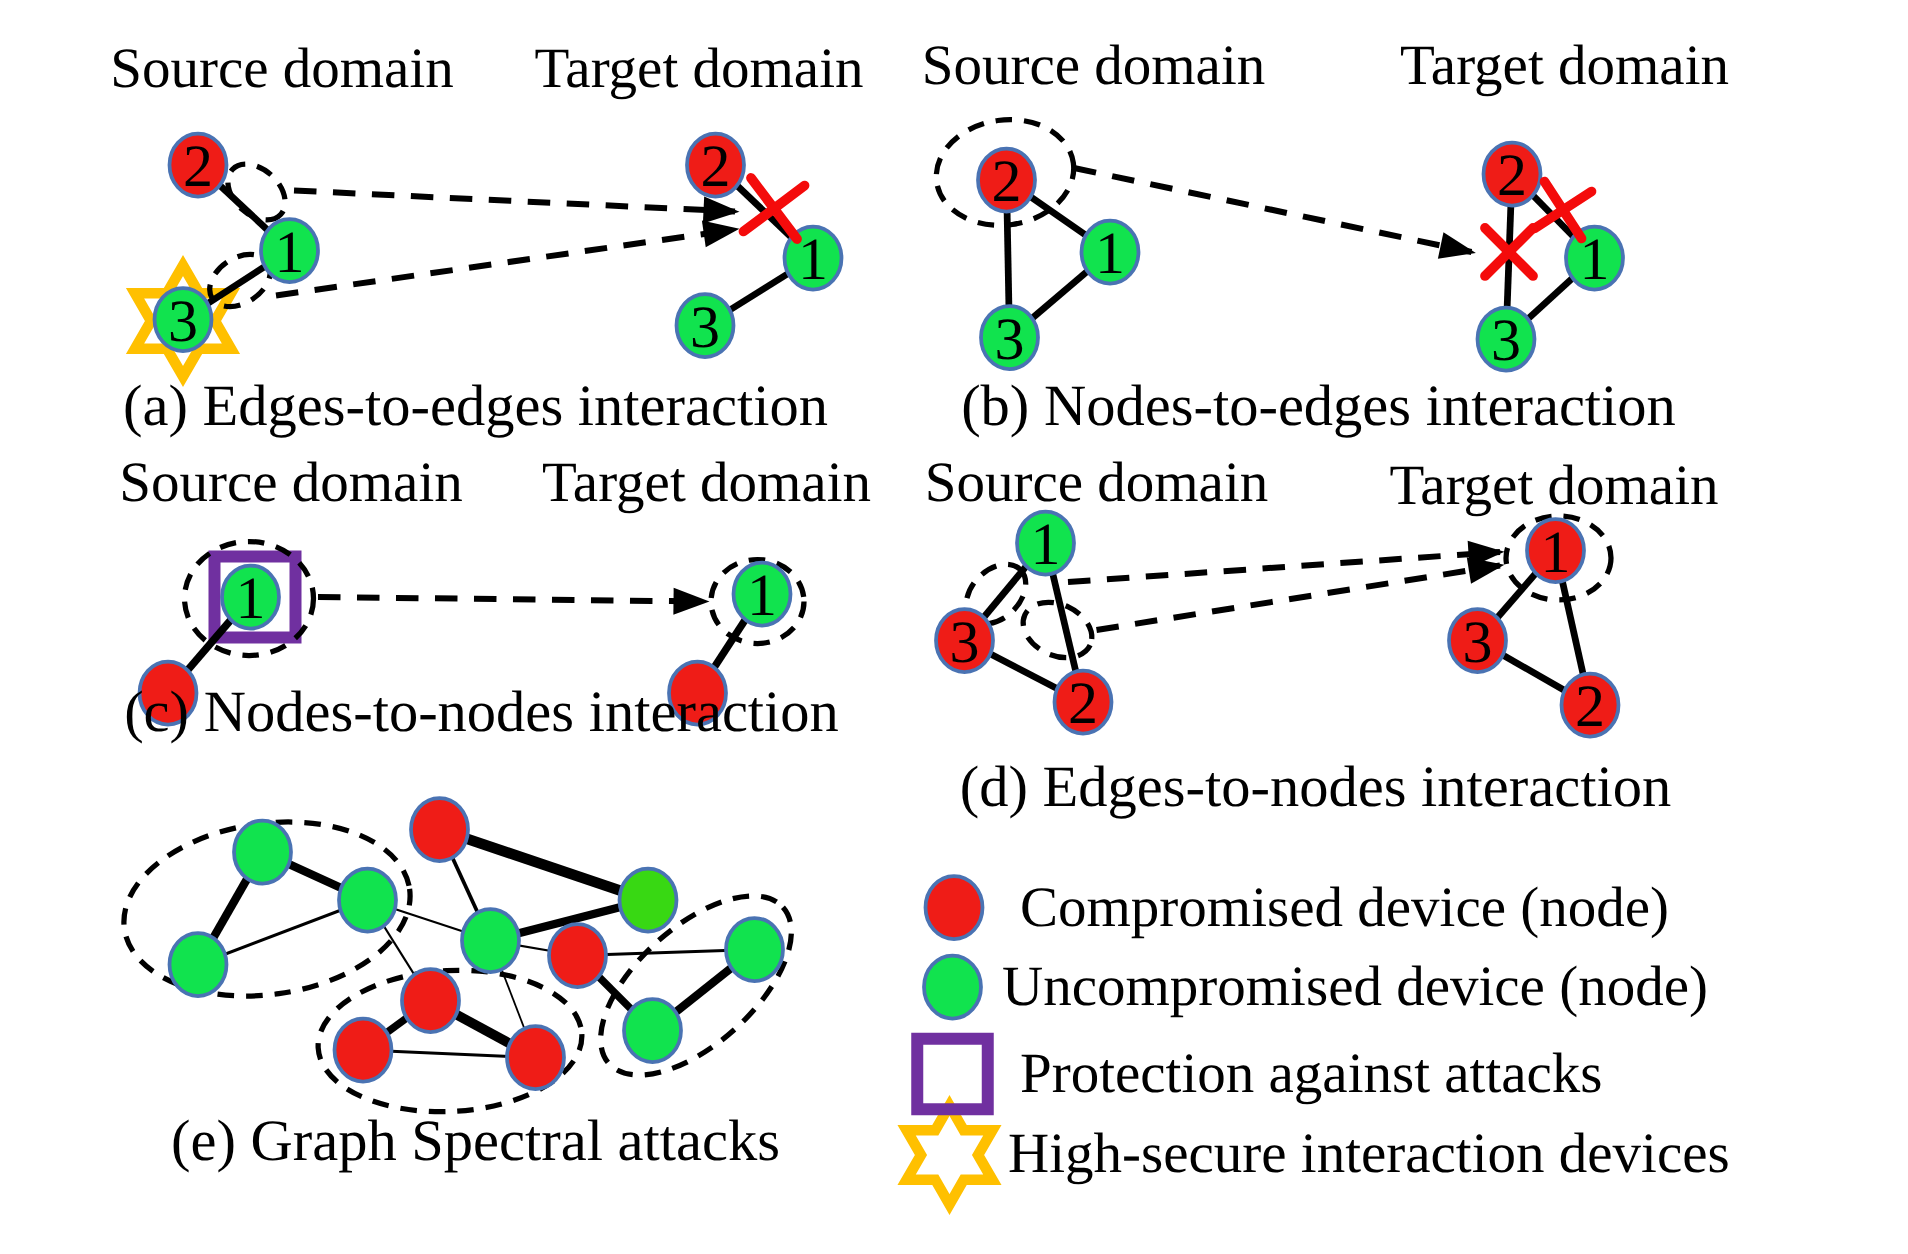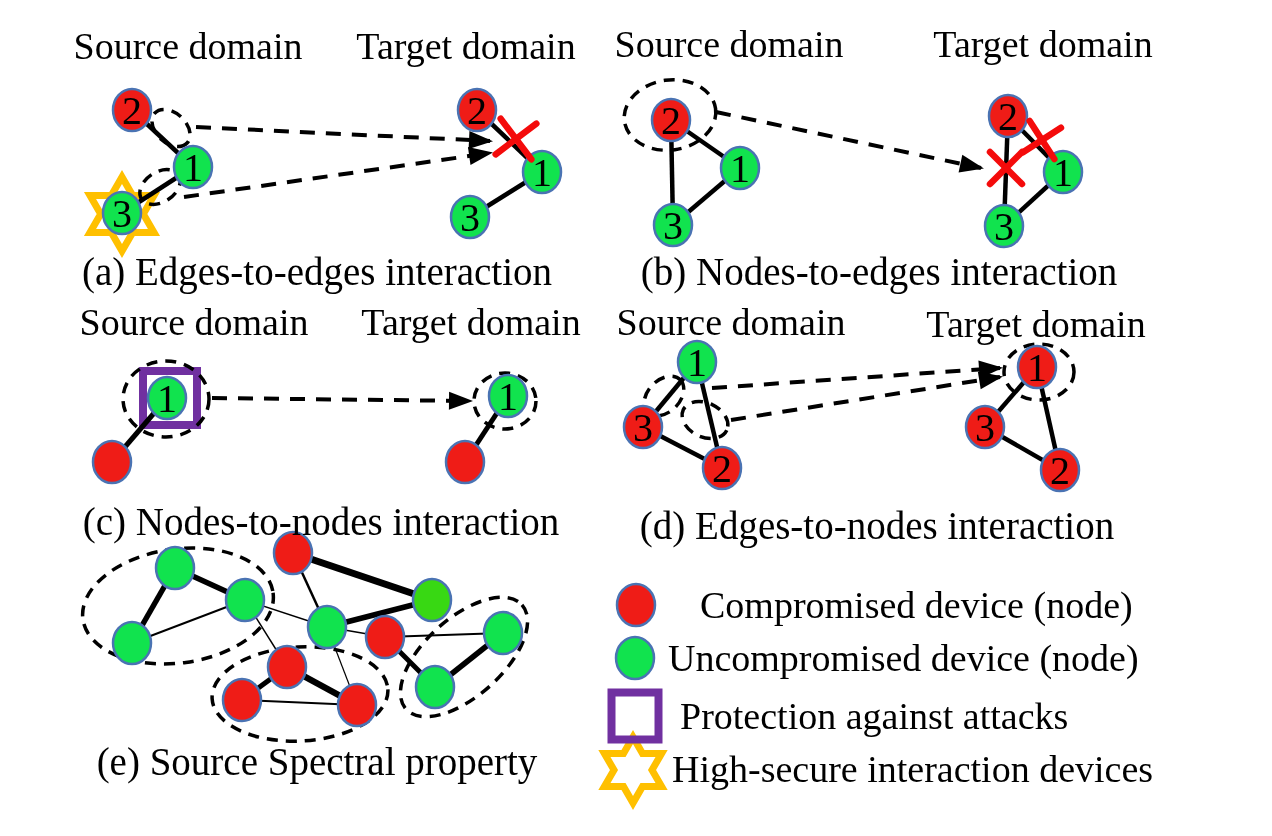--- a/index.html
+++ b/index.html
@@ -170,21 +170,21 @@
       <div class="tlabel" style="left: 188px; top: 46px;">Source domain</div>
       <div class="tlabel" style="left: 466px; top: 46px;">Target domain</div>
       <div class="tlabel" style="left: 729px; top: 44px;">Source domain</div>
       <div class="tlabel" style="left: 1043px; top: 44px;">Target domain</div>
       <div class="tlabel" style="left: 194px; top: 322px;">Source domain</div>
       <div class="tlabel" style="left: 471px; top: 322px;">Target domain</div>
       <div class="tlabel" style="left: 731px; top: 322px;">Source domain</div>
       <div class="tlabel" style="left: 1036px; top: 324px;">Target domain</div>
       <div class="tlabel caption" style="left: 317px; top: 271px;">(a) Edges-to-edges interaction</div>
       <div class="tlabel caption" style="left: 879px; top: 271px;">(b) Nodes-to-edges interaction</div>
-      <div class="tlabel caption" style="left: 321px; top: 521px;">(c) Nodes-to-nodes interaction</div>
+      <div class="tlabel caption" style="left: 321px; top: 475px;">(c) Nodes-to-nodes interaction</div>
       <div class="tlabel caption" style="left: 877px; top: 525px;">(d) Edges-to-nodes interaction</div>
-      <div class="tlabel caption" style="left: 317px; top: 761px;">(e) Source Spectral property</div>
-      <div class="llabel" style="left: 700px; top: 605px;">Compromised device (node)</div>
+      <div class="tlabel caption" style="left: 317px; top: 761px;">(e) Graph Spectral attacks</div>
+      <div class="llabel" style="left: 680px; top: 605px;">Compromised device (node)</div>
       <div class="llabel" style="left: 668px; top: 658px;">Uncompromised device (node)</div>
       <div class="llabel" style="left: 680px; top: 716px;">Protection against attacks</div>
       <div class="llabel" style="left: 672px; top: 769px;">High-secure interaction devices</div>
     </div>
 </div>
 
 </body></html>

